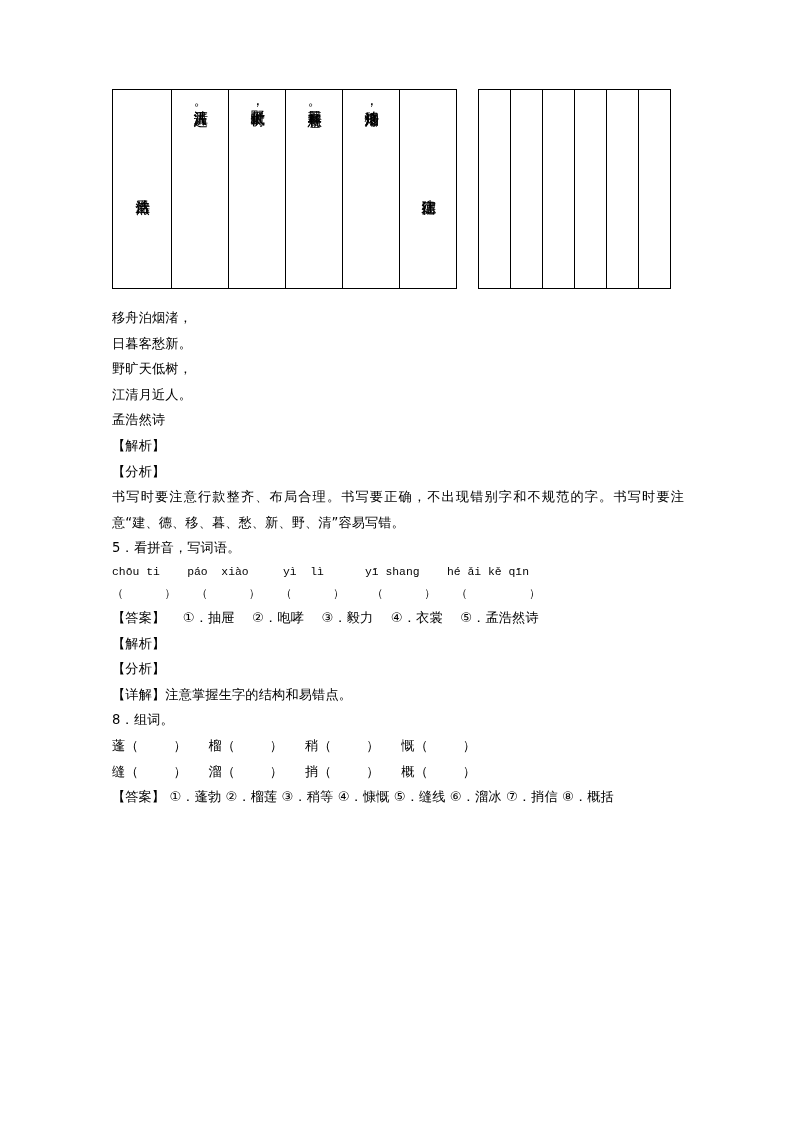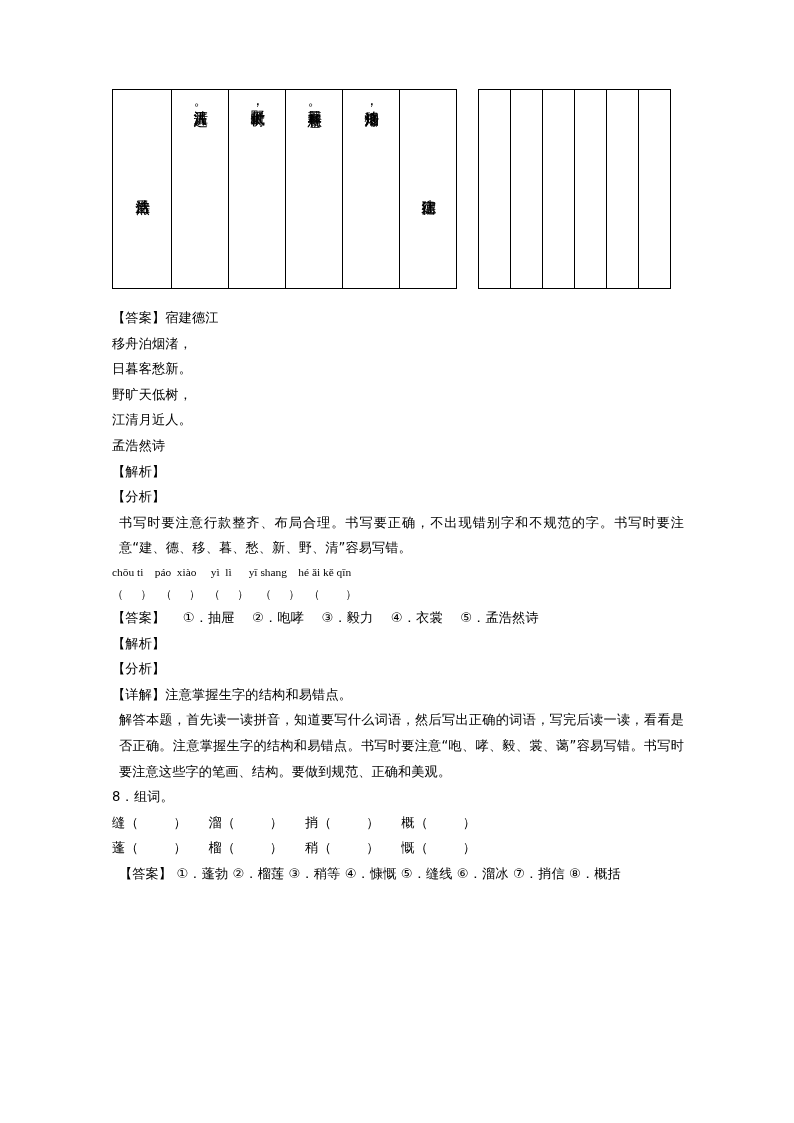--- a/index.html
+++ b/index.html
@@ -86,24 +86,23 @@
     line-height: 25.6px;
     white-space: pre-wrap;
     letter-spacing: 0.15px;
   }
   .para {
     font-size: 13.2px;
     line-height: 25.6px;
     text-align: justify;
     text-justify: inter-ideograph;
     letter-spacing: 0.1px;
-    margin-left: 7px;
   }
   .mono {
-    font-family: Liberation Serif, serif;
+    font-family: Liberation Mono, monospace;
     font-size: 11.4px;
     line-height: 22px;
     white-space: pre;
     letter-spacing: 0px;
   }
 </style>
 </head>
 <body>
 
 <div class="page">
@@ -157,40 +156,39 @@
         <td style="width:31px;height:198px"></td>
         <td style="width:31px;height:198px"></td>
       </tr>
     </tbody>
       </table>
 
   </div>
 
   <div class="body-text">
 
-    <div class="line">【答案】宿建德江</div>
     <div class="line">移舟泊烟渚，</div>
     <div class="line">日暮客愁新。</div>
     <div class="line">野旷天低树，</div>
     <div class="line">江清月近人。</div>
     <div class="line">孟浩然诗</div>
 
     <div class="line">【解析】</div>
     <div class="line">【分析】</div>
     <div class="para">书写时要注意行款整齐、布局合理。书写要正确，不出现错别字和不规范的字。书写时要注意“建、德、移、暮、愁、新、野、清”容易写错。</div>
 
+    <div class="line">5．看拼音，写词语。</div>
     <div class="mono">chōu ti    páo  xiào     yì  lì      yī shang    hé ǎi kě qīn</div>
     <div class="mono">（      ）   （      ）   （      ）    （      ）   （         ）</div>
     <div class="line">【答案】    ①．抽屉    ②．咆哮    ③．毅力    ④．衣裳    ⑤．孟浩然诗</div>
 
     <div class="line">【解析】</div>
     <div class="line">【分析】</div>
     <div class="line">【详解】注意掌握生字的结构和易错点。</div>
-    <div class="para">解答本题，首先读一读拼音，知道要写什么词语，然后写出正确的词语，写完后读一读，看看是否正确。注意掌握生字的结构和易错点。书写时要注意“咆、哮、毅、裳、蔼”容易写错。书写时要注意这些字的笔画、结构。要做到规范、正确和美观。</div>
 
     <div class="line">8．组词。</div>
+    <div class="line">蓬（        ）     榴（        ）     稍（        ）     慨（        ）</div>
     <div class="line">缝（        ）     溜（        ）     捎（        ）     概（        ）</div>
-    <div class="line">蓬（        ）     榴（        ）     稍（        ）     慨（        ）</div>
     <div class="para">【答案】    ①．蓬勃    ②．榴莲    ③．稍等    ④．慷慨    ⑤．缝线    ⑥．溜冰    ⑦．捎信    ⑧．概括</div>
 
   </div>
 
 </div>
 
 </body></html>

